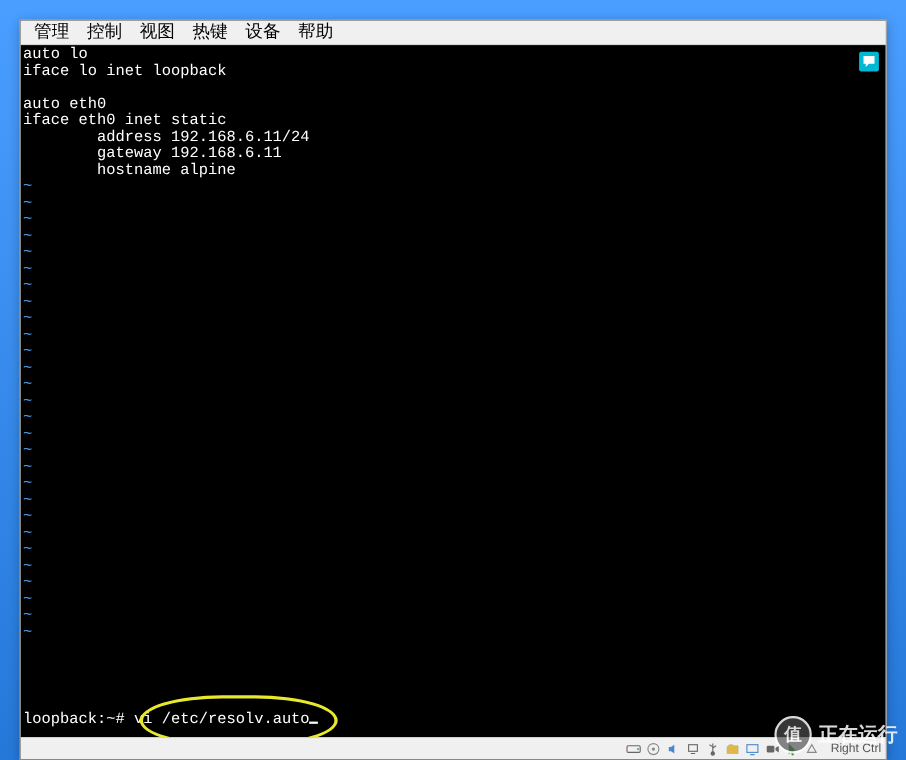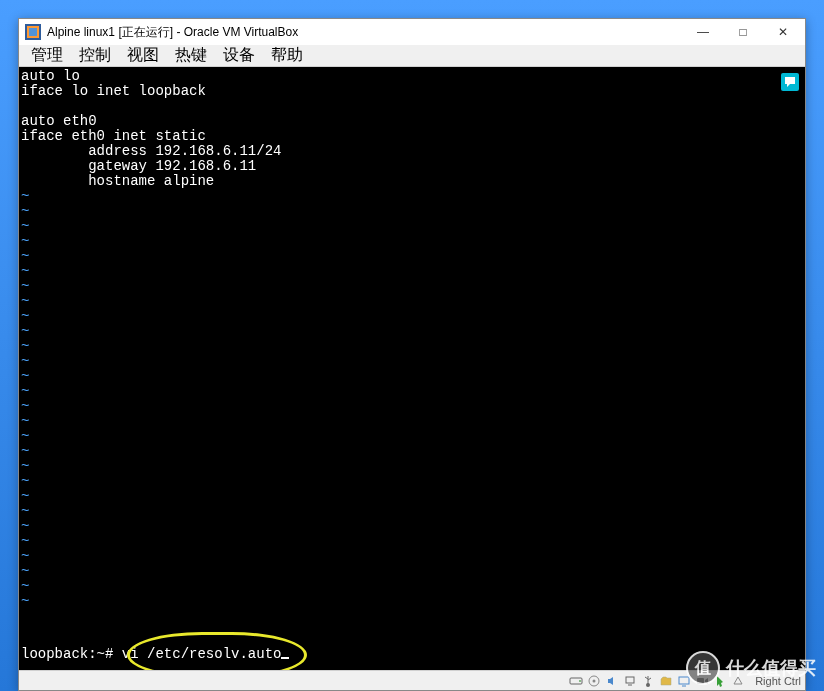--- a/index.html
+++ b/index.html
@@ -180,35 +180,20 @@
       align-items: center;
       justify-content: center;
       margin-right: 6px;
       font-size: 16px;
     }
   </style>
 </head>
 <body>
 
 <div class="window">
-  <div class="titlebar">
-    <span class="titlebar-icon">
-      <svg viewBox="0 0 16 16">
-        <rect x="0" y="0" width="16" height="16" fill="#2e5c9c"></rect>
-        <rect x="2" y="2" width="12" height="12" fill="#ff9933"></rect>
-        <rect x="4" y="4" width="8" height="8" fill="#5293d8"></rect>
-      </svg>
-    </span>
-    <span class="titlebar-text">Alpine linux1 [正在运行] - Oracle VM VirtualBox</span>
-    <div class="titlebar-controls">
-      <div class="titlebar-btn">—</div>
-      <div class="titlebar-btn">□</div>
-      <div class="titlebar-btn close">✕</div>
-    </div>
-  </div>
 
   <div class="menubar">
     <div class="menu-item">管理</div>
     <div class="menu-item">控制</div>
     <div class="menu-item">视图</div>
     <div class="menu-item">热键</div>
     <div class="menu-item">设备</div>
     <div class="menu-item">帮助</div>
   </div>
 
@@ -318,14 +303,14 @@
       <svg width="14" height="14" viewBox="0 0 14 14">
           <path d="M3 10 l4-7 l4 7 z" fill="none" stroke="#888" stroke-width="1"></path>
         </svg>
     </span>
     <span class="status-text">Right Ctrl</span>
   </div>
 </div>
 
 <div class="watermark">
   <div class="watermark-logo">值</div>
-  <span>什么值得买</span>
+  <span>正在运行</span>
 </div>
 
 </body></html>

